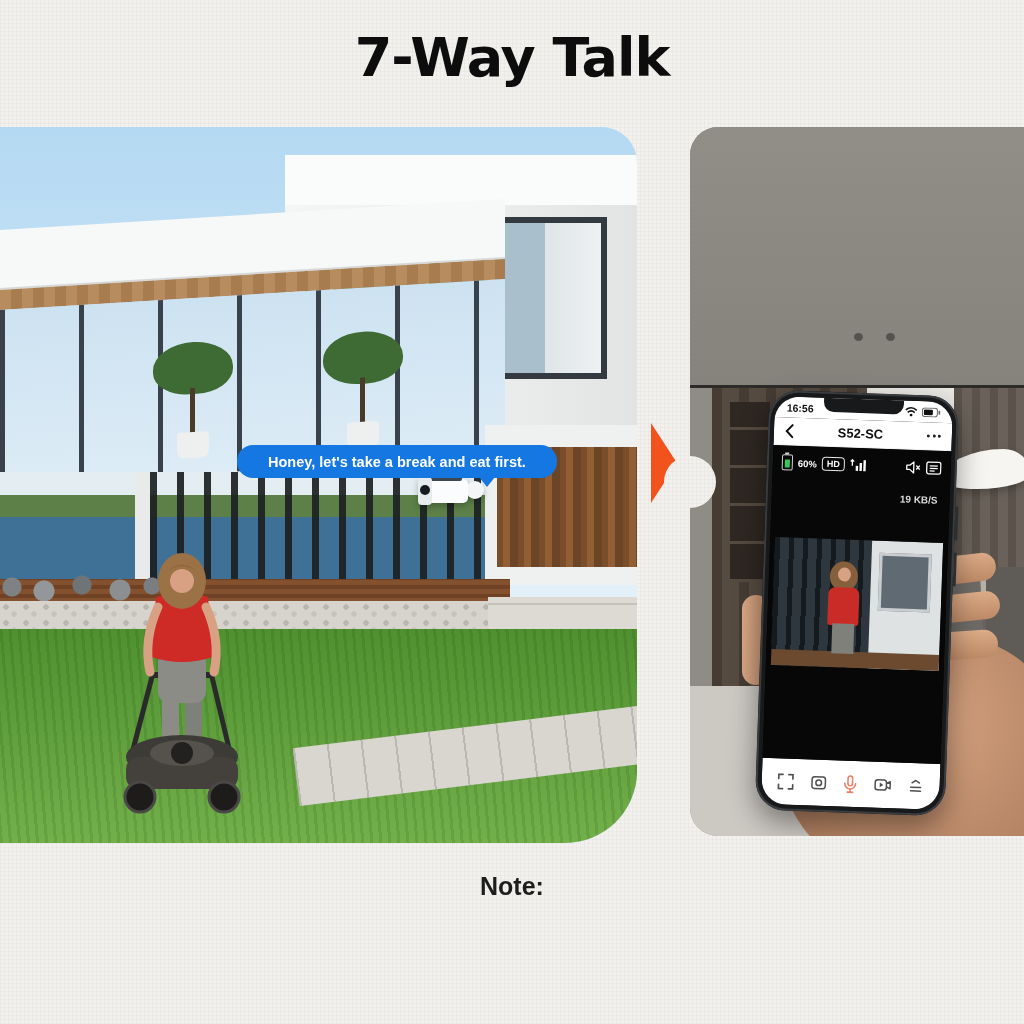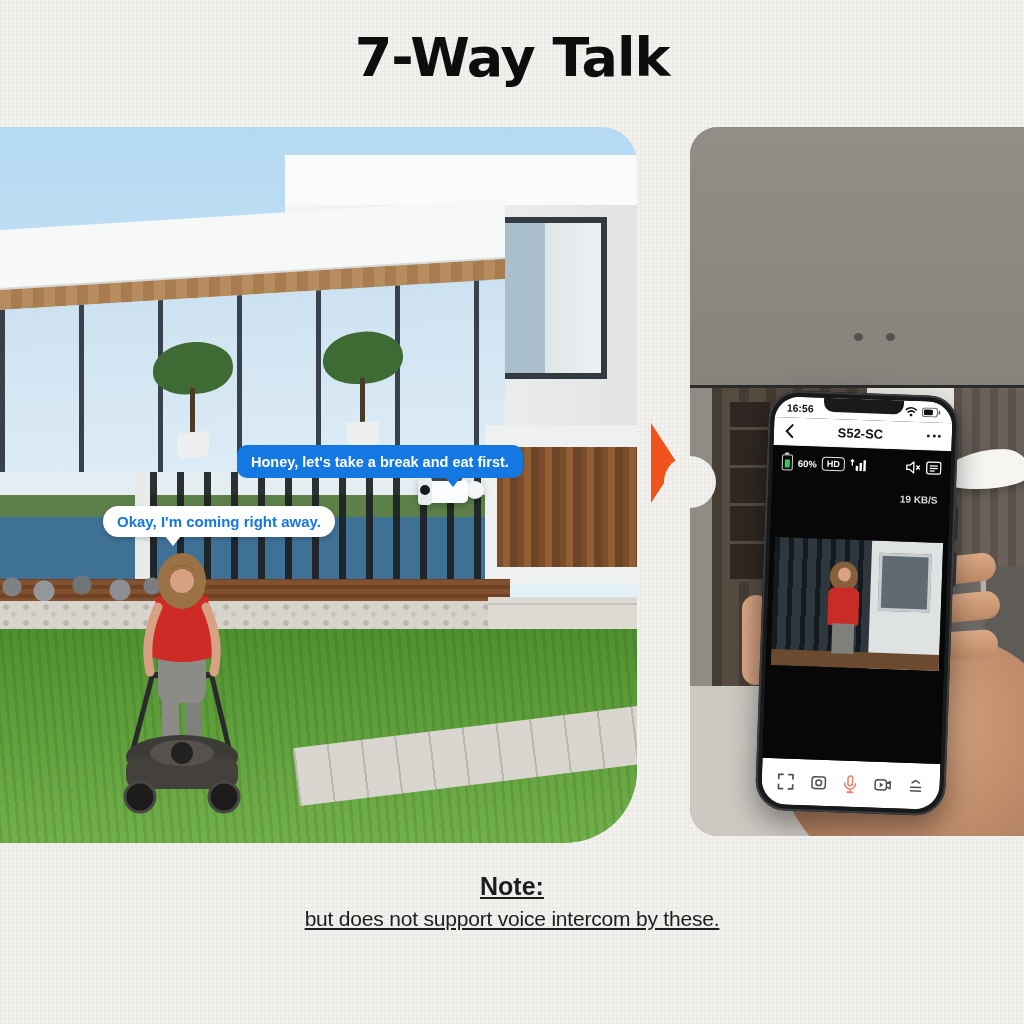--- a/index.html
+++ b/index.html
@@ -84,22 +84,22 @@
   
   .camera{position:absolute;left:418px;top:346px;width:66px;height:38px;z-index:5;filter:drop-shadow(0 3px 3px rgba(0,0,0,.25));}
   .cam-body{position:absolute;left:8px;top:6px;width:42px;height:24px;background:#fbfcfd;border-radius:5px;}
   .cam-solar{position:absolute;left:12px;top:2px;width:32px;height:6px;background:#3d4752;border-radius:2px;}
   .cam-front{position:absolute;left:0;top:4px;width:14px;height:28px;background:#e8ebee;border-radius:4px;}
   .cam-lens{position:absolute;left:2px;top:12px;width:10px;height:10px;background:#171b1f;border-radius:50%;}
   .cam-cap{position:absolute;left:48px;top:8px;width:18px;height:18px;background:#f3f5f6;border-radius:50%;}
 
   
   .bubble{position:absolute;display:flex;align-items:center;font-weight:bold;white-space:nowrap;z-index:6;}
-  .bubble-blue{left:237px;top:318px;height:33px;padding:0 14px;background:var(--accent,#1577e1);
-    color:#fff;border-radius:10px;font-size:14.5px;}
+  .bubble-blue{left:237px;top:318px;height:33px;padding:0 31px;background:var(--accent,#1577e1);
+    color:#fff;border-radius:16px;font-size:14.5px;}
   .bubble-blue::after{content:"";position:absolute;right:62px;bottom:-9px;
     border-left:8px solid transparent;border-right:8px solid transparent;border-top:10px solid var(--accent,#1577e1);}
   .bubble-white{left:103px;top:379px;height:31px;padding:0 14px;background:#fff;
     color:var(--accent,#1577e1);border-radius:16px;font-size:15px;box-shadow:0 2px 5px rgba(0,0,0,.18);}
   .bubble-white::after{content:"";position:absolute;left:62px;bottom:-9px;
     border-left:8px solid transparent;border-right:8px solid transparent;border-top:10px solid #fff;}
 
   .woman-svg{position:absolute;left:100px;top:418px;z-index:4;}
 
   
@@ -174,21 +174,21 @@
   .feed .bldg .win{position:absolute;left:8px;top:12px;width:46px;height:52px;background:#5f6a72;border:3px solid #c9cdcf;}
   .feed .deckline{position:absolute;left:0;bottom:0;width:100%;height:16px;background:#6b4a30;}
   .feed .hair{position:absolute;left:56px;top:22px;width:28px;height:30px;border-radius:50%;background:#86603c;}
   .feed .face{position:absolute;left:64px;top:28px;width:13px;height:14px;border-radius:50%;background:#d8a184;}
   .feed .shirt{position:absolute;left:55px;top:48px;width:31px;height:38px;border-radius:7px 7px 3px 3px;background:#c92b26;}
   .feed .pants{position:absolute;left:60px;top:84px;width:22px;height:30px;background:#7e8079;}
   .p-toolbar{height:46px;background:#fff;display:flex;align-items:center;justify-content:space-around;padding:0 8px;flex:0 0 auto;}
   .tb-btn{display:flex;align-items:center;justify-content:center;width:28px;height:28px;}
 
   
-  .note{position:absolute;left:0;top:872px;width:100%;text-align:center;color:#1d1d1d;text-decoration:underline;}
+  .note{position:absolute;left:0;top:872px;width:100%;text-align:center;color:#1d1d1d;}
   .note-h{font-size:25px;font-weight:bold;margin-bottom:4px;}
   .note-line{font-size:21px;line-height:27px;letter-spacing:-0.2px;}
 </style>
 </head>
 <body>
 
 <h1 class="title">7-Way Talk</h1>
 
 <div class="photo-left">
   <div class="sky"></div>
@@ -263,23 +263,20 @@
   <div class="camera">
     <div class="cam-cap"></div>
     <div class="cam-body"></div>
     <div class="cam-solar"></div>
     <div class="cam-front"></div>
     <div class="cam-lens"></div>
   </div>
 
   <div class="bubble bubble-blue">
     <span>Honey, let's take a break and eat first.</span>
-  </div>
-  <div class="bubble bubble-white">
-    <span>Okay, I'm coming right away.</span>
   </div>
 </div>
 
 <div class="arrow"></div>
 
 <div class="photo-right">
   <div class="ceiling"></div>
   <div class="ceil-dot" style="left:164px;top:206px"></div>
   <div class="ceil-dot" style="left:196px;top:206px"></div>
   <div class="ceil-line"></div>
@@ -402,14 +399,13 @@
       </div>
 
     </div>
   </div>
 </div>
 
 <div class="notch-circle"></div>
 
 <div class="note">
   <div class="note-h">Note:</div>
-  <div class="note-line">but does not support voice intercom by these.</div>
 </div>
 
 </body></html>

